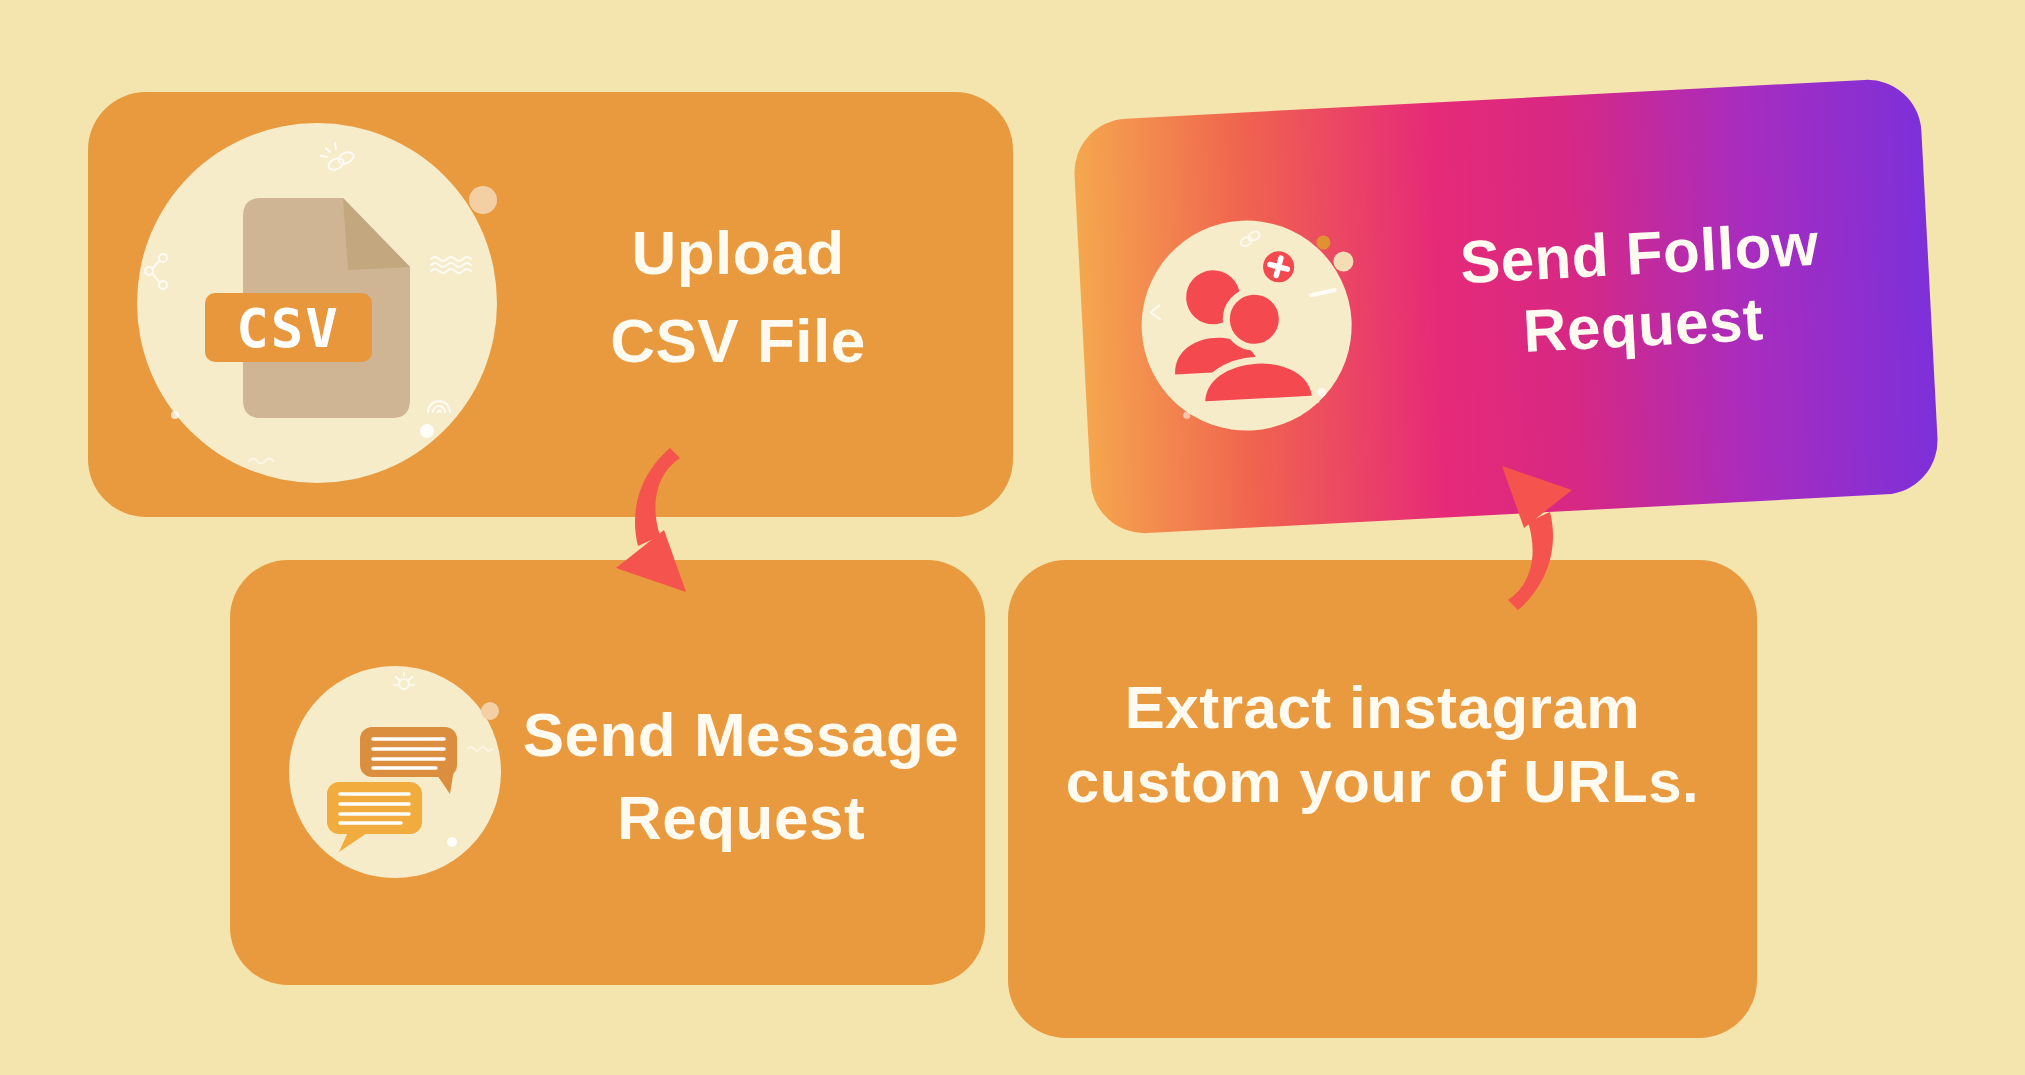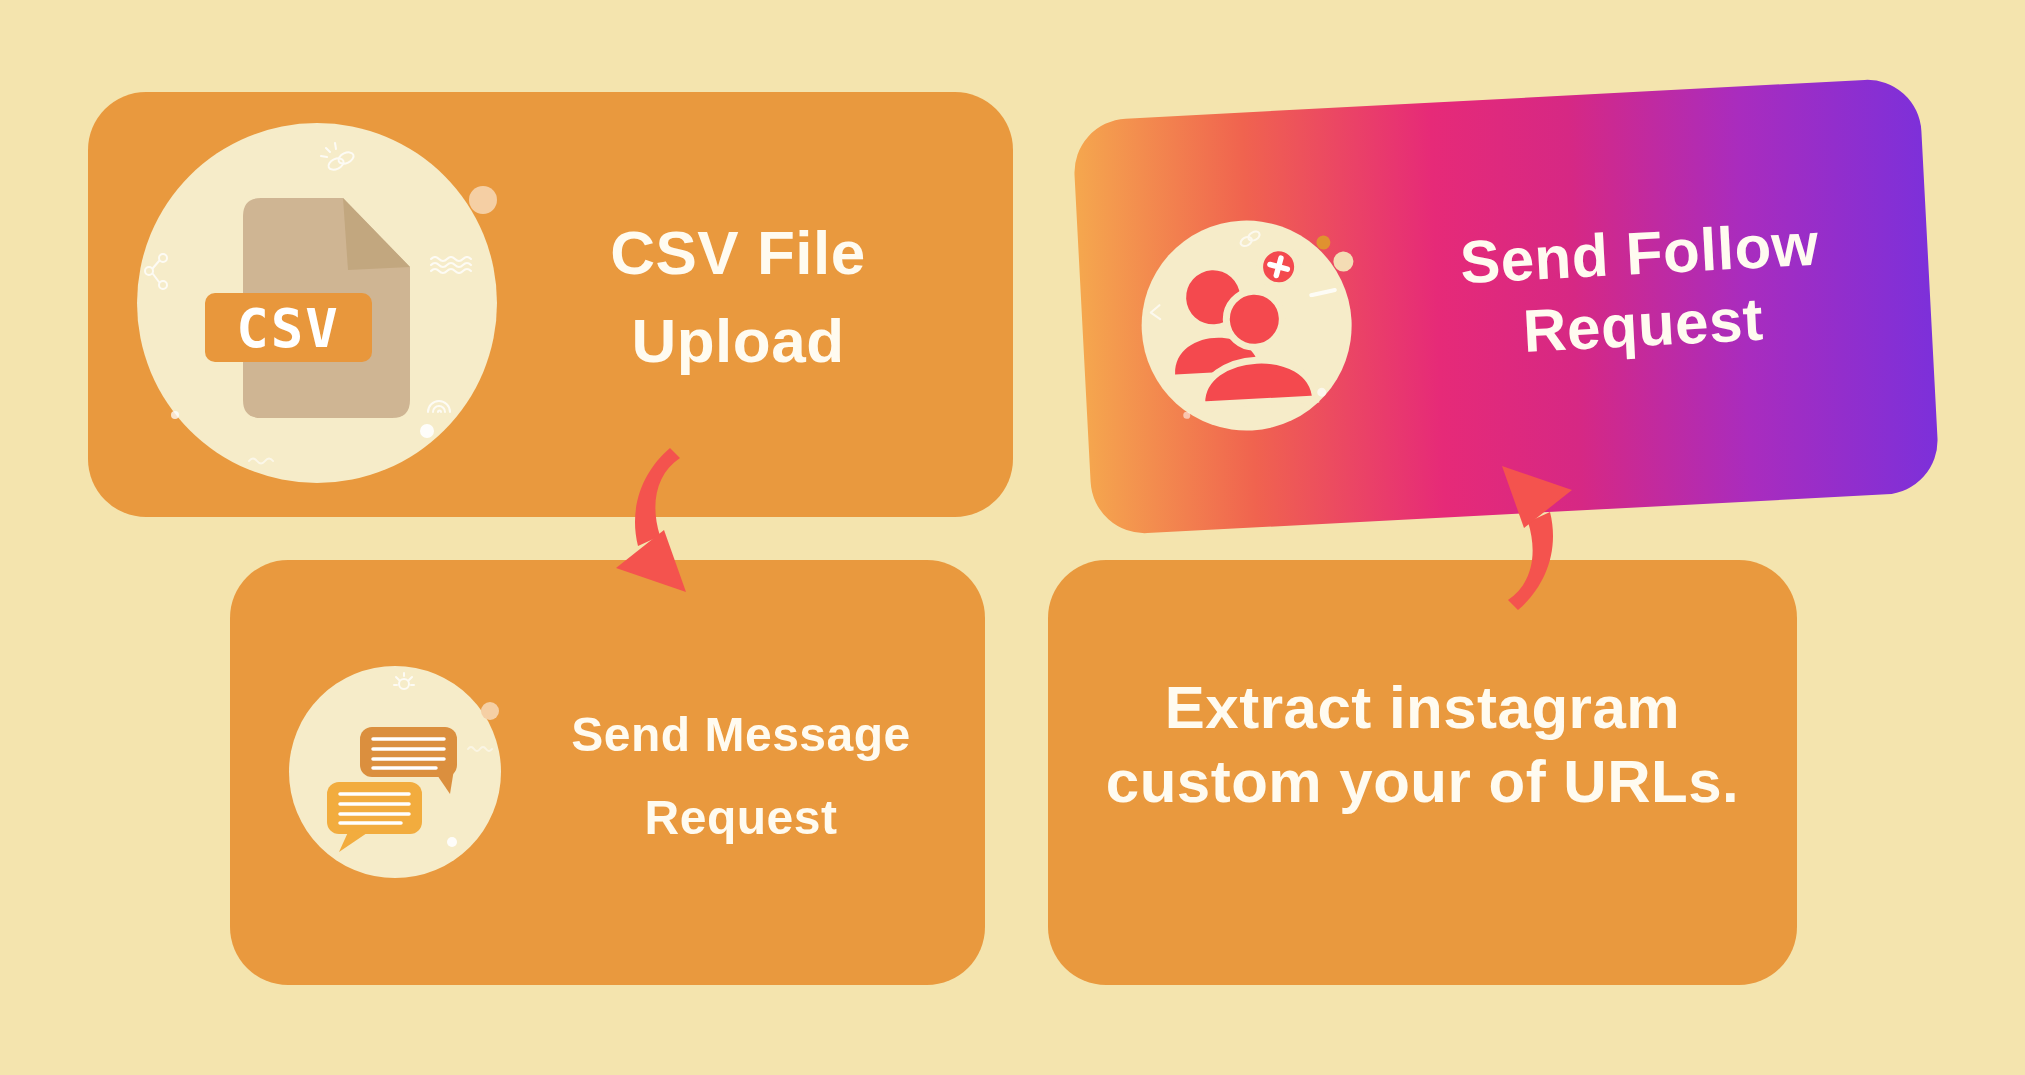--- a/index.html
+++ b/index.html
@@ -4,38 +4,38 @@
 <style>
   html,body{margin:0;padding:0;}
   .canvas{
     position:relative;width:2025px;height:1075px;overflow:hidden;
     background:var(--page-bg,#F4E4AE);
     font-family:"Liberation Sans","DejaVu Sans",sans-serif;
   }
   .card{position:absolute;border-radius:58px;background:var(--card-orange);}
   .card-upload{left:88px;top:92px;width:925px;height:425px;}
   .card-message{left:230px;top:560px;width:755px;height:425px;}
-  .card-extract{left:1048px;top:560px;width:749px;height:425px;}
+  .card-extract{left:1008px;top:560px;width:749px;height:478px;}
   .card-follow{
     left:1082px;top:99px;width:848px;height:415px;border-radius:54px;
     transform:rotate(-3deg);
     background:linear-gradient(91deg,var(--g1) 0%,var(--g2) 20%,var(--g3) 42%,var(--g4) 58%,var(--g5) 78%,var(--g6) 100%);
   }
   .icon-circle{position:absolute;border-radius:50%;background:var(--circle-cream);}
   .circle-csv{left:49px;top:31px;width:360px;height:360px;text-align:center;}
   .circle-chat{left:59px;top:106px;width:212px;height:212px;}
   .circle-follow{left:59px;top:108px;width:210px;height:210px;}
   .icon-circle svg{position:absolute;left:0;top:0;width:100%;height:100%;}
 
   .card-title{
     position:absolute;color:var(--text-white);text-align:center;
     font-weight:600;letter-spacing:.5px;
   }
   .t-upload{left:380px;top:117px;width:540px;font-size:62px;line-height:88px;}
-  .t-message{left:280px;top:133px;width:462px;font-size:48px;line-height:83px;}
+  .t-message{left:280px;top:133px;width:462px;font-size:62px;line-height:83px;}
   .t-follow{left:330px;top:126px;width:460px;font-size:60px;line-height:72px;}
   .t-extract{left:40px;top:111px;width:669px;font-size:60px;line-height:74px;}
   .card-title div{white-space:nowrap;}
 
   .dot{position:absolute;border-radius:50%;}
   .dot-peach{background:var(--dot-peach);}
   .dot-orange{background:var(--dot-orange);}
   .dot-cream{background:var(--dot-cream);}
   .dot-white{background:#ffffff;opacity:.9;}
 
@@ -104,22 +104,22 @@
     </div>
     <div class="doodle" style="left:160px;top:364px;width:32px;height:10px;opacity:.6">
       <svg viewBox="0 0 32 10">
           <path d="M1 5 q4 -5 8 0 t8 0 t8 0"></path>
         </svg>
     </div>
     <div class="dot dot-white" style="left:332px;top:332px;width:14px;height:14px"></div>
     <div class="dot dot-white" style="left:83px;top:319px;width:8px;height:8px;opacity:.75"></div>
     <div class="dot dot-peach" style="left:381px;top:94px;width:28px;height:28px"></div>
     <div class="card-title t-upload">
+      <div>Upload</div>
       <div>CSV File</div>
-      <div>Upload</div>
     </div>
   </div>
 
   <div class="card card-follow">
     <div class="icon-circle circle-follow">
       <svg viewBox="0 0 210 210">
         <circle class="coral" cx="73" cy="75" r="27"></circle>
         <path class="coral" d="M31 150 C31 104 115 104 115 150 Z"></path>
         <circle class="coral stroke-cream" cx="113" cy="99" r="28"></circle>
         <path class="coral stroke-cream" d="M56 182 C56 126 170 126 170 182 Z"></path>

